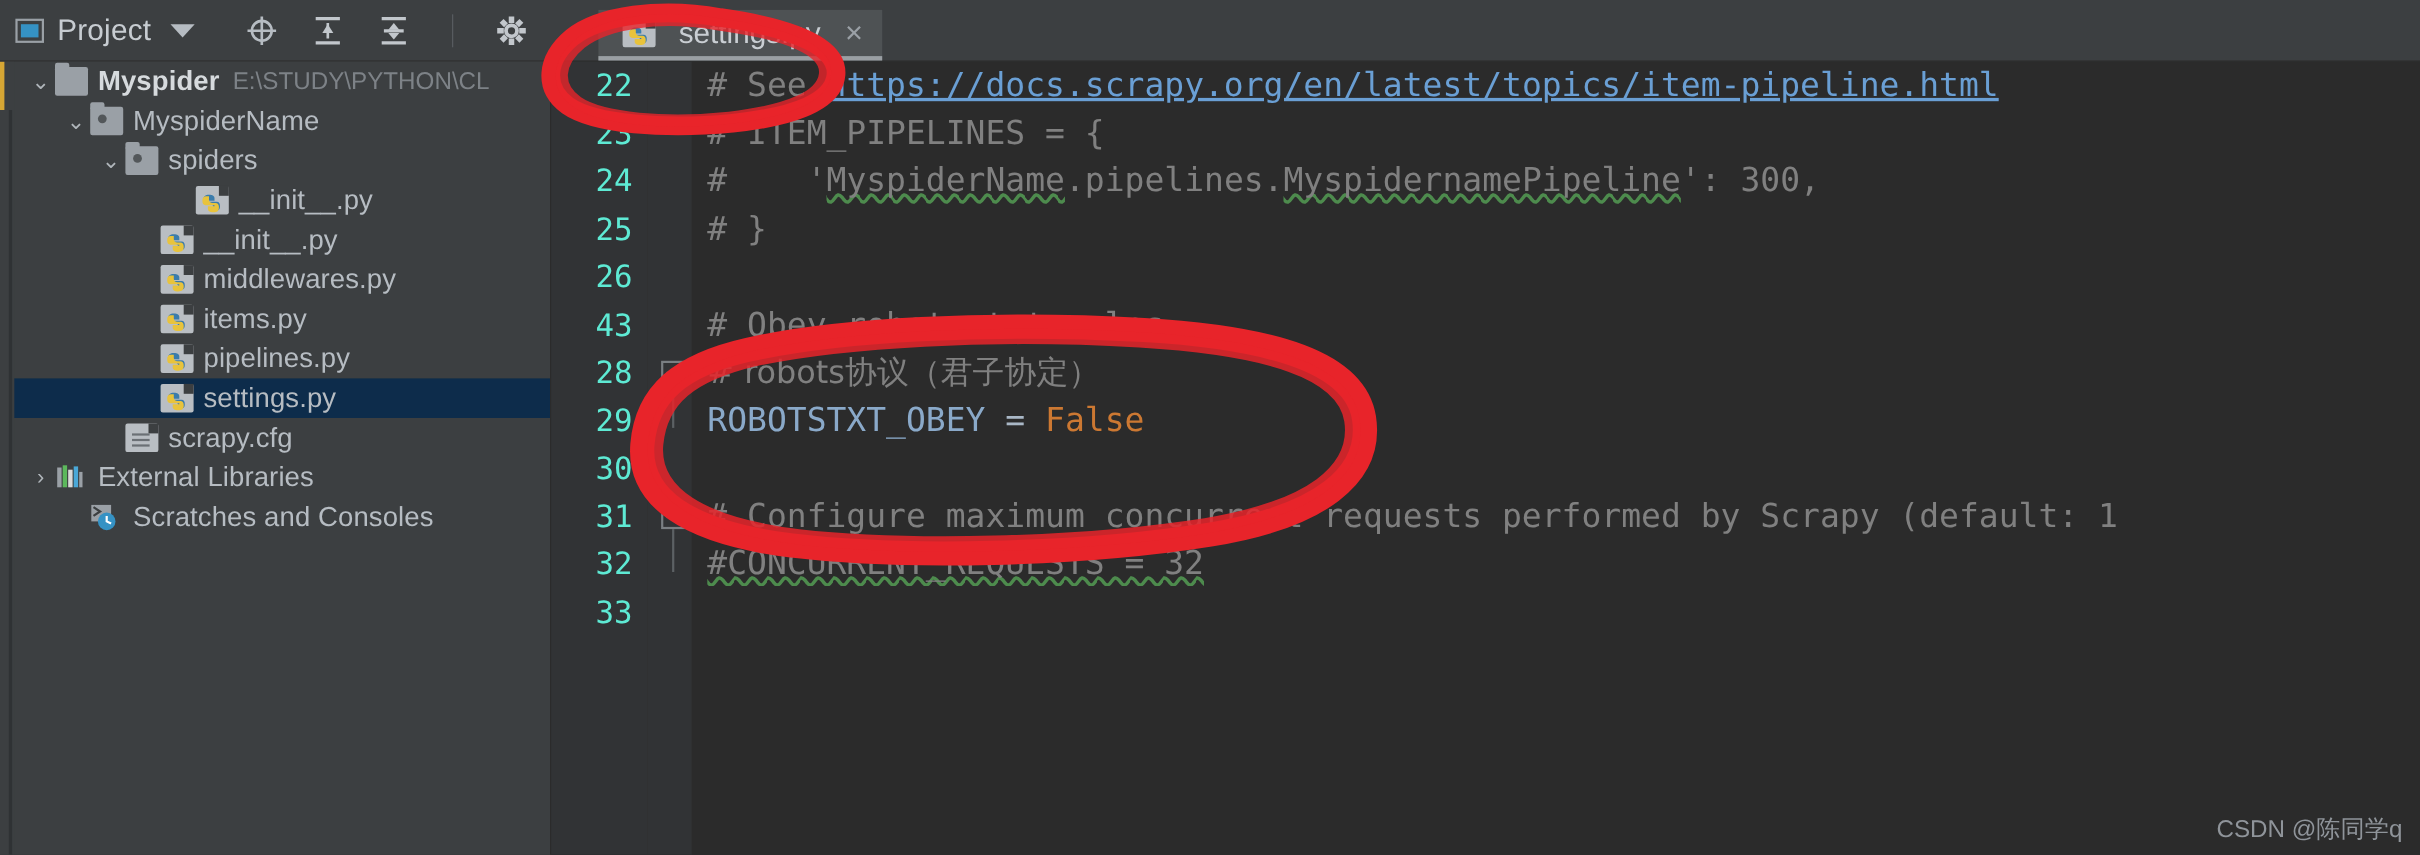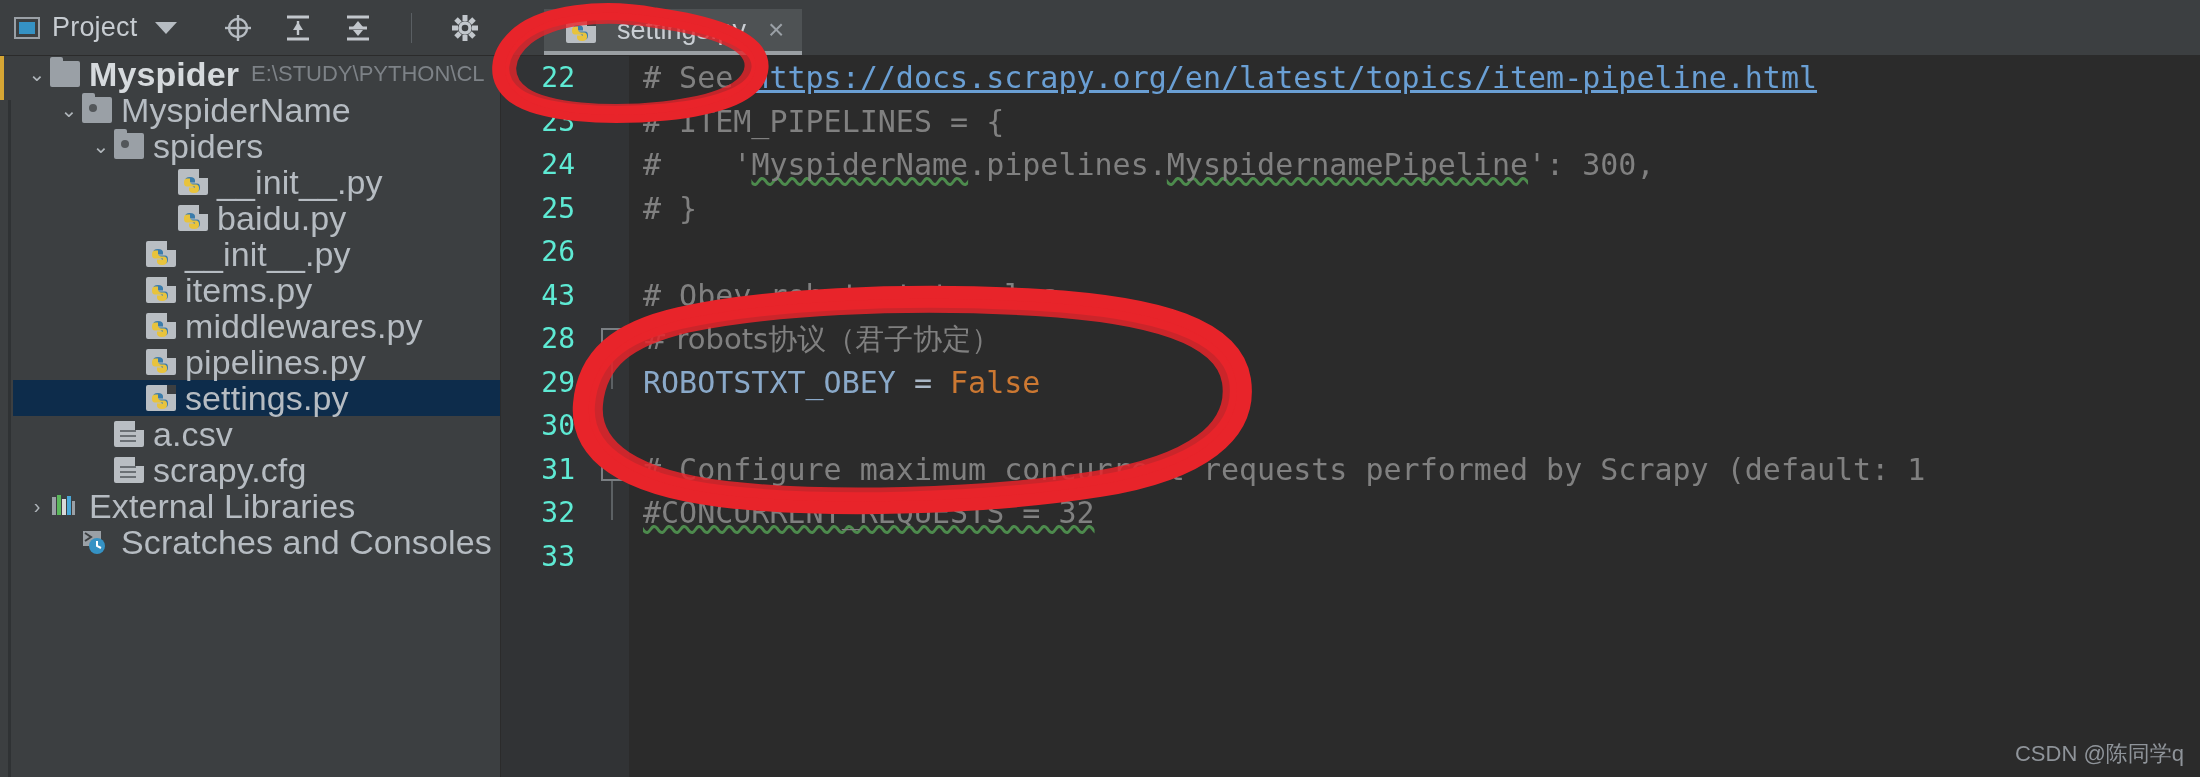--- a/index.html
+++ b/index.html
@@ -47,21 +47,21 @@
   }
   .leftstrip{position:absolute;left:0;top:0;width:13px;height:100%;background:#3c3f41;}
   .leftstrip .accent{position:absolute;left:0;top:0;width:4px;height:44px;background:#d6a634;}
   .leftstrip .trough{position:absolute;left:8px;top:44px;width:3px;bottom:0;background:#2f3234;}
 
   .row{height:36px;display:flex;align-items:center;white-space:nowrap;padding-left:14px;box-sizing:border-box;}
   .row.sel{background:#0d2c4b;}
   .chev{width:26px;flex:0 0 26px;display:flex;align-items:center;justify-content:center;color:#b0b6bb;font-size:20px;}
   .chev.empty{visibility:hidden;}
   .ind{display:inline-block;}
-  .lbl{color:#b6bcc2;font-size:34px;letter-spacing:.1px;text-align:right;}
+  .lbl{color:#b6bcc2;font-size:25px;letter-spacing:.1px;text-align:right;}
   .lbl.bold{color:#d6dadd;font-weight:bold;}
   .path{color:#7d8287;font-size:22px;margin-left:12px;}
 
   .ic{width:30px;flex:0 0 30px;height:26px;margin-right:9px;position:relative;display:inline-block;}
   
   .ic.folder{background:#9aa0a6;border-radius:2px;}
   .ic.folder:before{content:"";position:absolute;left:0;top:-4px;width:13px;height:6px;background:#9aa0a6;border-radius:2px 2px 0 0;}
   .ic.folder.dot:after{content:"";position:absolute;left:7px;top:7px;width:8px;height:8px;border-radius:50%;background:#53575a;}
   
   .ic.py{background:#b9bec3;border-radius:2px;}
@@ -212,90 +212,73 @@
             <span class="chev empty">›</span>
             <span class="ic py">
               <svg class="snake" viewBox="0 0 20 18">
                 <path d="M3 5c0-2.5 1.5-4 5-4s5 1.3 5 3.2v2.3H7v1h8c2.2 0 3 1.4 3 4s-1 4-3.2 4H12v-2.8c0-1.9-1.2-3.2-3.4-3.2H6C4.2 9.5 3 8.2 3 6.2z" fill="#3b7cab"></path>
                 <path d="M17 13c0 2.5-1.5 4-5 4s-5-1.3-5-3.2V11.5h6v-1H5c-2.2 0-3-1.4-3-4s1-4 3.2-4H8v2.8c0 1.9 1.2 3.2 3.4 3.2H14c1.8 0 3 1.3 3 3.3z" fill="#e8c33c"></path>
               </svg>
             </span>
             <span class="lbl">__init__.py</span>
           </div>
           <div class="row">
-            <span class="ind" style="width:138px"></span>
-            <span class="chev empty">›</span>
-            <span class="ic py">
-              <svg class="snake" viewBox="0 0 20 18">
-                <path d="M3 5c0-2.5 1.5-4 5-4s5 1.3 5 3.2v2.3H7v1h8c2.2 0 3 1.4 3 4s-1 4-3.2 4H12v-2.8c0-1.9-1.2-3.2-3.4-3.2H6C4.2 9.5 3 8.2 3 6.2z" fill="#3b7cab"></path>
-                <path d="M17 13c0 2.5-1.5 4-5 4s-5-1.3-5-3.2V11.5h6v-1H5c-2.2 0-3-1.4-3-4s1-4 3.2-4H8v2.8c0 1.9 1.2 3.2 3.4 3.2H14c1.8 0 3 1.3 3 3.3z" fill="#e8c33c"></path>
-              </svg>
-            </span>
-            <span class="lbl">baidu.py</span>
-          </div>
-          <div class="row">
             <span class="ind" style="width:106px"></span>
             <span class="chev empty">›</span>
             <span class="ic py">
               <svg class="snake" viewBox="0 0 20 18">
                 <path d="M3 5c0-2.5 1.5-4 5-4s5 1.3 5 3.2v2.3H7v1h8c2.2 0 3 1.4 3 4s-1 4-3.2 4H12v-2.8c0-1.9-1.2-3.2-3.4-3.2H6C4.2 9.5 3 8.2 3 6.2z" fill="#3b7cab"></path>
                 <path d="M17 13c0 2.5-1.5 4-5 4s-5-1.3-5-3.2V11.5h6v-1H5c-2.2 0-3-1.4-3-4s1-4 3.2-4H8v2.8c0 1.9 1.2 3.2 3.4 3.2H14c1.8 0 3 1.3 3 3.3z" fill="#e8c33c"></path>
               </svg>
             </span>
             <span class="lbl">__init__.py</span>
           </div>
           <div class="row">
             <span class="ind" style="width:106px"></span>
             <span class="chev empty">›</span>
             <span class="ic py">
               <svg class="snake" viewBox="0 0 20 18">
                 <path d="M3 5c0-2.5 1.5-4 5-4s5 1.3 5 3.2v2.3H7v1h8c2.2 0 3 1.4 3 4s-1 4-3.2 4H12v-2.8c0-1.9-1.2-3.2-3.4-3.2H6C4.2 9.5 3 8.2 3 6.2z" fill="#3b7cab"></path>
                 <path d="M17 13c0 2.5-1.5 4-5 4s-5-1.3-5-3.2V11.5h6v-1H5c-2.2 0-3-1.4-3-4s1-4 3.2-4H8v2.8c0 1.9 1.2 3.2 3.4 3.2H14c1.8 0 3 1.3 3 3.3z" fill="#e8c33c"></path>
               </svg>
             </span>
+            <span class="lbl">middlewares.py</span>
+          </div>
+          <div class="row">
+            <span class="ind" style="width:106px"></span>
+            <span class="chev empty">›</span>
+            <span class="ic py">
+              <svg class="snake" viewBox="0 0 20 18">
+                <path d="M3 5c0-2.5 1.5-4 5-4s5 1.3 5 3.2v2.3H7v1h8c2.2 0 3 1.4 3 4s-1 4-3.2 4H12v-2.8c0-1.9-1.2-3.2-3.4-3.2H6C4.2 9.5 3 8.2 3 6.2z" fill="#3b7cab"></path>
+                <path d="M17 13c0 2.5-1.5 4-5 4s-5-1.3-5-3.2V11.5h6v-1H5c-2.2 0-3-1.4-3-4s1-4 3.2-4H8v2.8c0 1.9 1.2 3.2 3.4 3.2H14c1.8 0 3 1.3 3 3.3z" fill="#e8c33c"></path>
+              </svg>
+            </span>
             <span class="lbl">items.py</span>
           </div>
           <div class="row">
             <span class="ind" style="width:106px"></span>
             <span class="chev empty">›</span>
             <span class="ic py">
               <svg class="snake" viewBox="0 0 20 18">
                 <path d="M3 5c0-2.5 1.5-4 5-4s5 1.3 5 3.2v2.3H7v1h8c2.2 0 3 1.4 3 4s-1 4-3.2 4H12v-2.8c0-1.9-1.2-3.2-3.4-3.2H6C4.2 9.5 3 8.2 3 6.2z" fill="#3b7cab"></path>
                 <path d="M17 13c0 2.5-1.5 4-5 4s-5-1.3-5-3.2V11.5h6v-1H5c-2.2 0-3-1.4-3-4s1-4 3.2-4H8v2.8c0 1.9 1.2 3.2 3.4 3.2H14c1.8 0 3 1.3 3 3.3z" fill="#e8c33c"></path>
               </svg>
             </span>
-            <span class="lbl">middlewares.py</span>
-          </div>
-          <div class="row">
-            <span class="ind" style="width:106px"></span>
-            <span class="chev empty">›</span>
-            <span class="ic py">
-              <svg class="snake" viewBox="0 0 20 18">
-                <path d="M3 5c0-2.5 1.5-4 5-4s5 1.3 5 3.2v2.3H7v1h8c2.2 0 3 1.4 3 4s-1 4-3.2 4H12v-2.8c0-1.9-1.2-3.2-3.4-3.2H6C4.2 9.5 3 8.2 3 6.2z" fill="#3b7cab"></path>
-                <path d="M17 13c0 2.5-1.5 4-5 4s-5-1.3-5-3.2V11.5h6v-1H5c-2.2 0-3-1.4-3-4s1-4 3.2-4H8v2.8c0 1.9 1.2 3.2 3.4 3.2H14c1.8 0 3 1.3 3 3.3z" fill="#e8c33c"></path>
-              </svg>
-            </span>
             <span class="lbl">pipelines.py</span>
           </div>
           <div class="row sel">
             <span class="ind" style="width:106px"></span>
             <span class="chev empty">›</span>
             <span class="ic py">
               <svg class="snake" viewBox="0 0 20 18">
                 <path d="M3 5c0-2.5 1.5-4 5-4s5 1.3 5 3.2v2.3H7v1h8c2.2 0 3 1.4 3 4s-1 4-3.2 4H12v-2.8c0-1.9-1.2-3.2-3.4-3.2H6C4.2 9.5 3 8.2 3 6.2z" fill="#3b7cab"></path>
                 <path d="M17 13c0 2.5-1.5 4-5 4s-5-1.3-5-3.2V11.5h6v-1H5c-2.2 0-3-1.4-3-4s1-4 3.2-4H8v2.8c0 1.9 1.2 3.2 3.4 3.2H14c1.8 0 3 1.3 3 3.3z" fill="#e8c33c"></path>
               </svg>
             </span>
             <span class="lbl">settings.py</span>
-          </div>
-          <div class="row">
-            <span class="ind" style="width:74px"></span>
-            <span class="chev empty">›</span>
-            <span class="ic doc"></span>
-            <span class="lbl">a.csv</span>
           </div>
           <div class="row">
             <span class="ind" style="width:74px"></span>
             <span class="chev empty">›</span>
             <span class="ic doc"></span>
             <span class="lbl">scrapy.cfg</span>
           </div>
           <div class="row">
             <span class="ind" style="width:10px"></span>
             <span class="chev">›</span>

